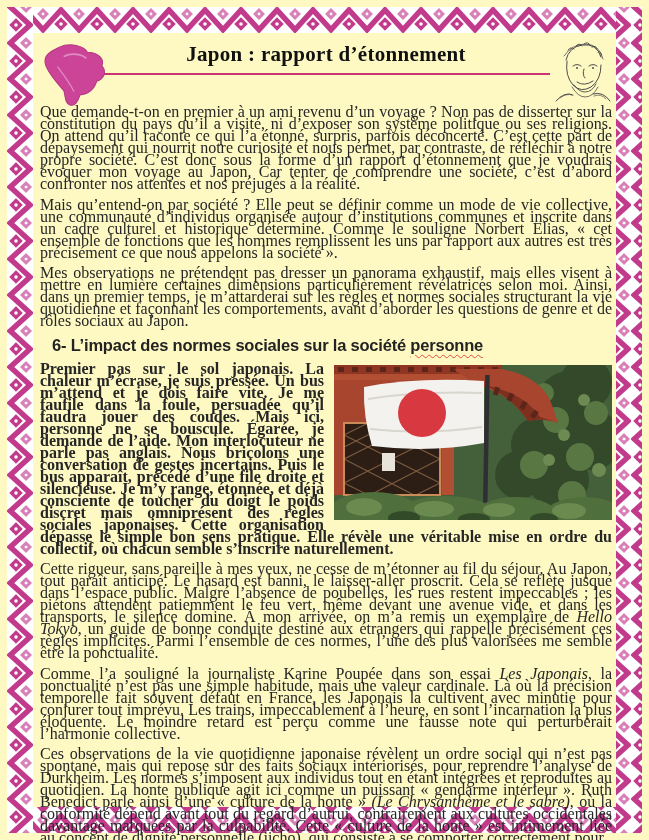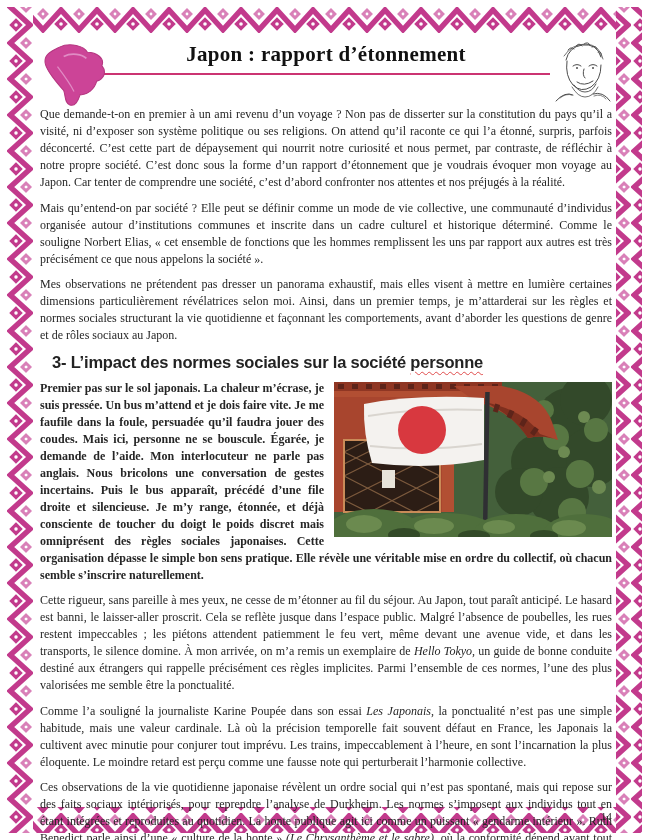--- a/index.html
+++ b/index.html
@@ -1,37 +1,37 @@
 <!DOCTYPE html>
 <html><head>
 <meta charset="utf-8">
 <style>
   html,body{margin:0;padding:0;background:#9a9a9a;}
   .page{
-    position:relative;width:649px;height:840px;margin:0 auto;background:#ffffff;
+    position:relative;width:649px;height:840px;margin:0 auto;background:#fef9c3;
     overflow:hidden;font-family:"Liberation Serif",serif;color:#262626;
   }
   .border-svg{position:absolute;left:7px;top:7px;pointer-events:none;}
   .content{position:absolute;left:40px;top:34px;width:572px;}
   
   .header{position:relative;height:64px;}
   .map-icon{position:absolute;left:-8px;top:2px;}
   .portrait-icon{position:absolute;right:-4px;top:-2px;}
   .title{
     text-align:center;font-size:21px;font-weight:bold;letter-spacing:.3px;
     margin:8px 70px 0 70px;color:#111;
   }
   .authors{
     text-align:center;font-size:12.5px;font-weight:bold;letter-spacing:.4px;
     color:#cb3472;margin:3px 0 0 0;
   }
   .rule{height:2px;background:#cb3472;margin:6px 62px 0 46px;}
   
   .para{
-    font-size:12px;line-height:17px;text-align:justify;
+    font-size:16px;line-height:12px;text-align:justify;
     margin:0 0 8.5px 0;
   }
   .it{font-style:italic;}
   .h1{
     font-family:"Liberation Sans",sans-serif;font-weight:bold;font-size:16.5px;
     letter-spacing:-.2px;color:#232323;margin:3px 0 8px 12px;
   }
   .h1 .squiggle{
     text-decoration:underline wavy #e04c4c 1px;text-underline-offset:3px;
   }
@@ -105,21 +105,21 @@
           <path d="M10 61 Q19 51 27 55 M47 54 Q57 51 64 61"></path>
           <path d="M14 58 q6 -5 12 -3 M48 56 q7 -3 12 3" stroke-width=".7"></path>
         </g>
       </svg>
     </div>
 
     <p class="para"><span>Que demande-t-on en premier à un ami revenu d’un voyage ? Non pas de disserter sur la constitution du pays qu’il a visité, ni d’exposer son système politique ou ses religions. On attend qu’il raconte ce qui l’a étonné, surpris, parfois déconcerté. C’est cette part de dépaysement qui nourrit notre curiosité et nous permet, par contraste, de réfléchir à notre propre société. C’est donc sous la forme d’un rapport d’étonnement que je voudrais évoquer mon voyage au Japon. Car tenter de comprendre une société, c’est d’abord confronter nos attentes et nos préjugés à la réalité.</span></p>
     <p class="para"><span>Mais qu’entend-on par société ? Elle peut se définir comme un mode de vie collective, une communauté d’individus organisée autour d’institutions communes et inscrite dans un cadre culturel et historique déterminé. Comme le souligne Norbert Elias, « cet ensemble de fonctions que les hommes remplissent les uns par rapport aux autres est très précisément ce que nous appelons la société ».</span></p>
     <p class="para"><span>Mes observations ne prétendent pas dresser un panorama exhaustif, mais elles visent à mettre en lumière certaines dimensions particulièrement révélatrices selon moi. Ainsi, dans un premier temps, je m’attarderai sur les règles et normes sociales structurant la vie quotidienne et façonnant les comportements, avant d’aborder les questions de genre et de rôles sociaux au Japon.</span></p>
 
-    <h2 class="h1"><span>3- L’impact des normes sociales sur la société </span><span class="squiggle">personne</span></h2>
+    <h2 class="h1"><span>6- L’impact des normes sociales sur la société </span><span class="squiggle">personne</span></h2>
 
     <div class="wrap-block">
       <svg class="photo" viewBox="0 0 278 155" aria-hidden="true">
 
         <rect width="278" height="155" fill="#44603b"></rect>
         <g fill="#33492a">
           <circle cx="235" cy="38" r="32"></circle>
             <circle cx="258" cy="75" r="30"></circle>
           <circle cx="205" cy="80" r="28"></circle>
             <circle cx="252" cy="18" r="26"></circle>

